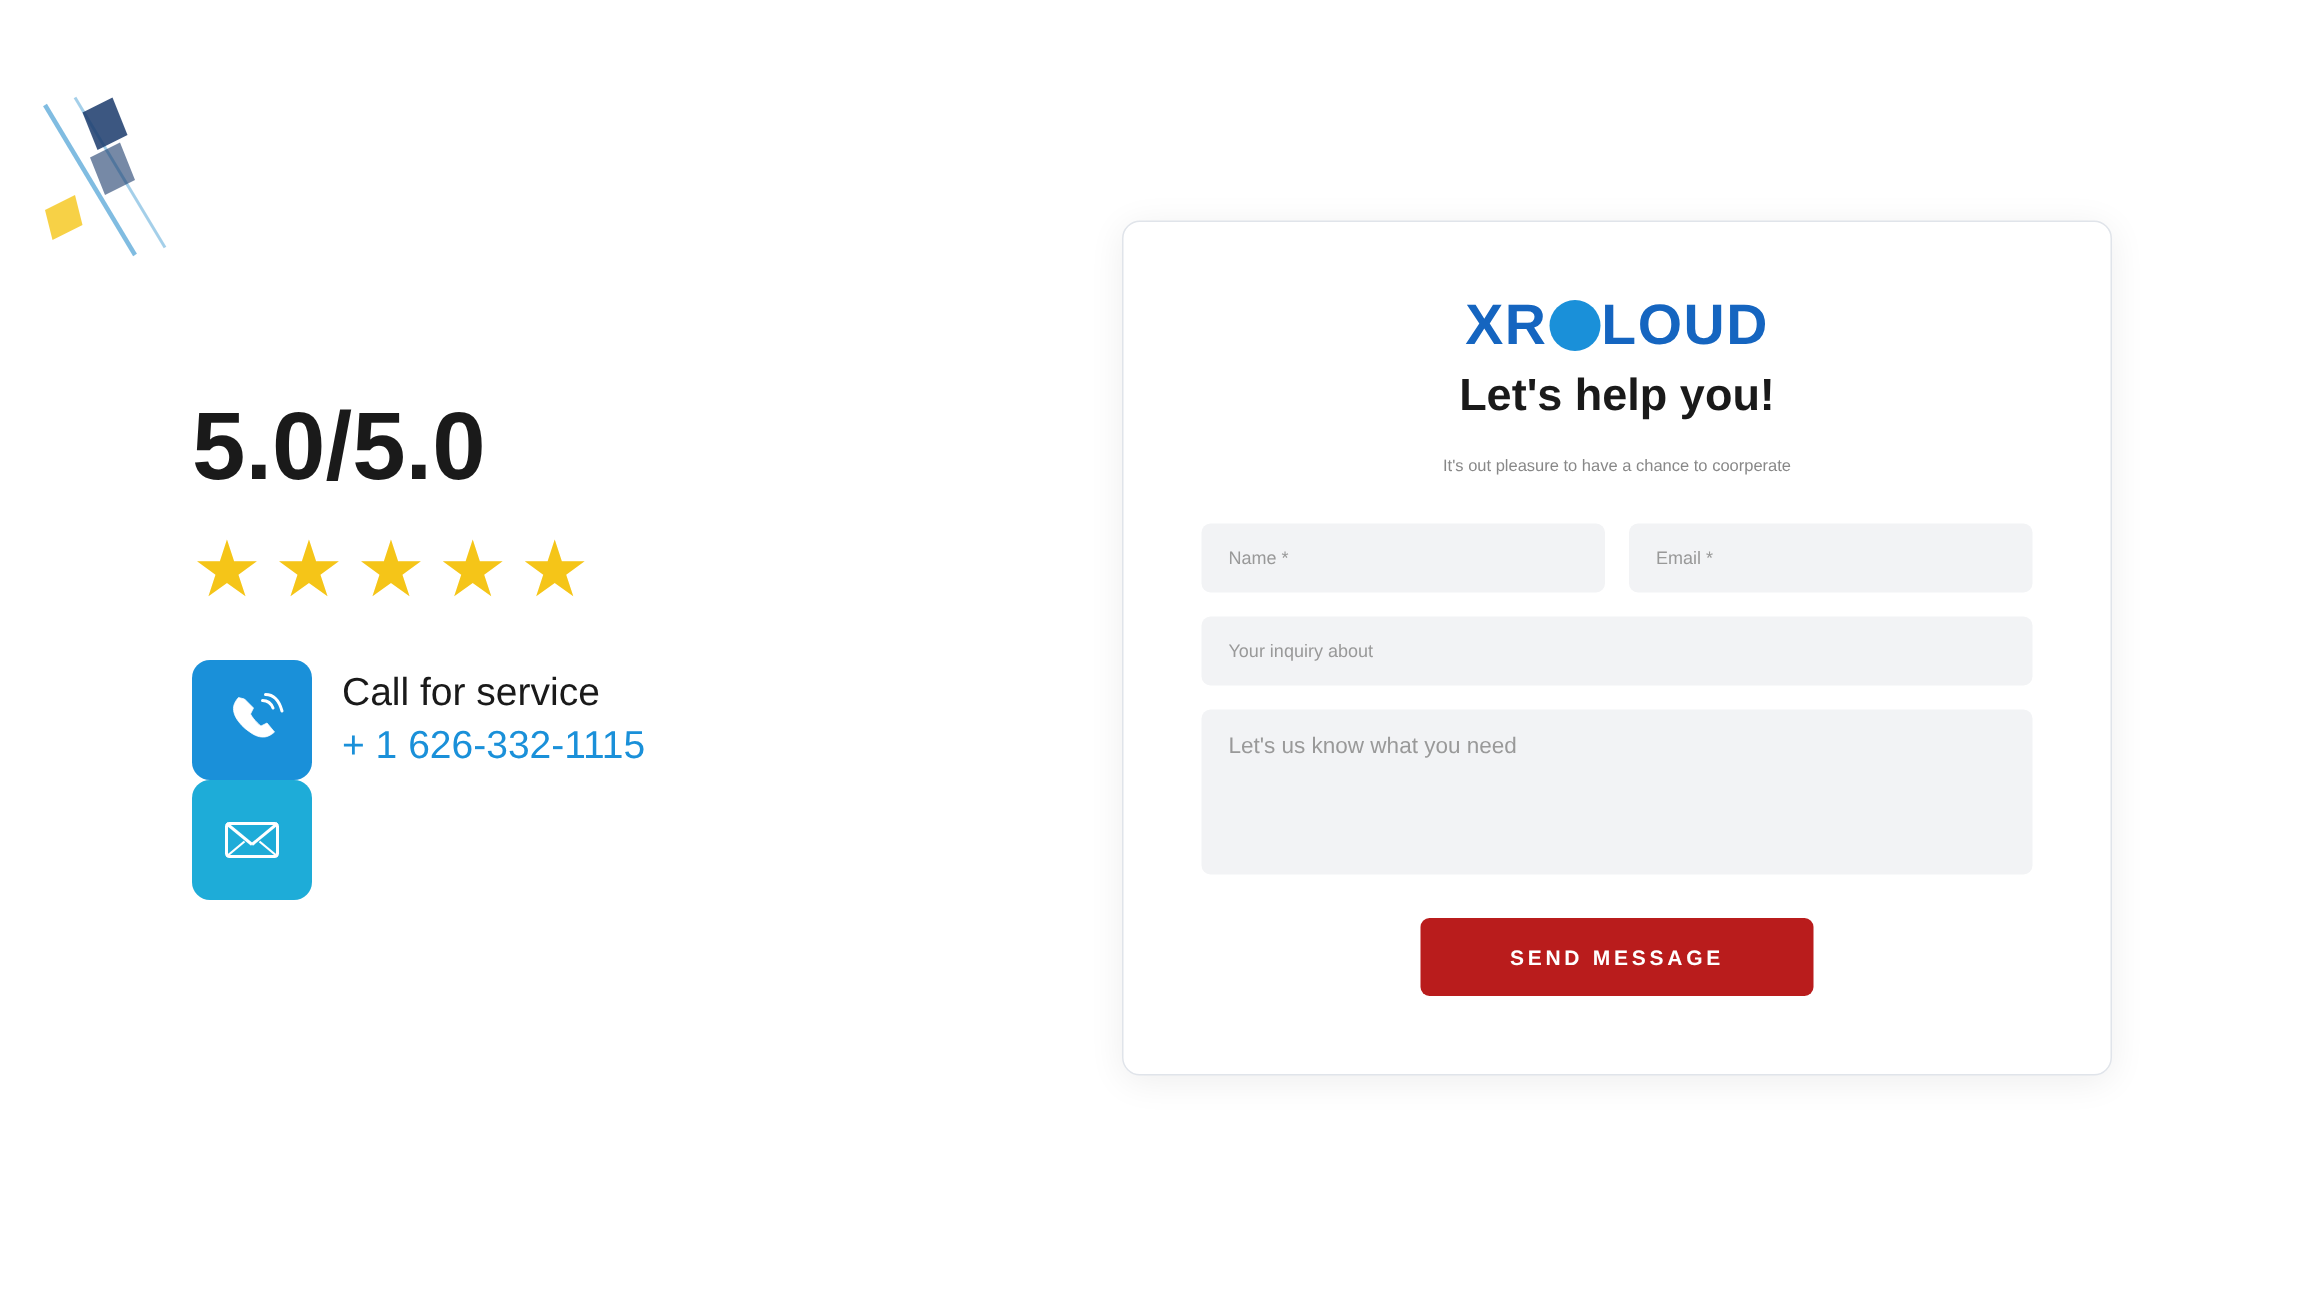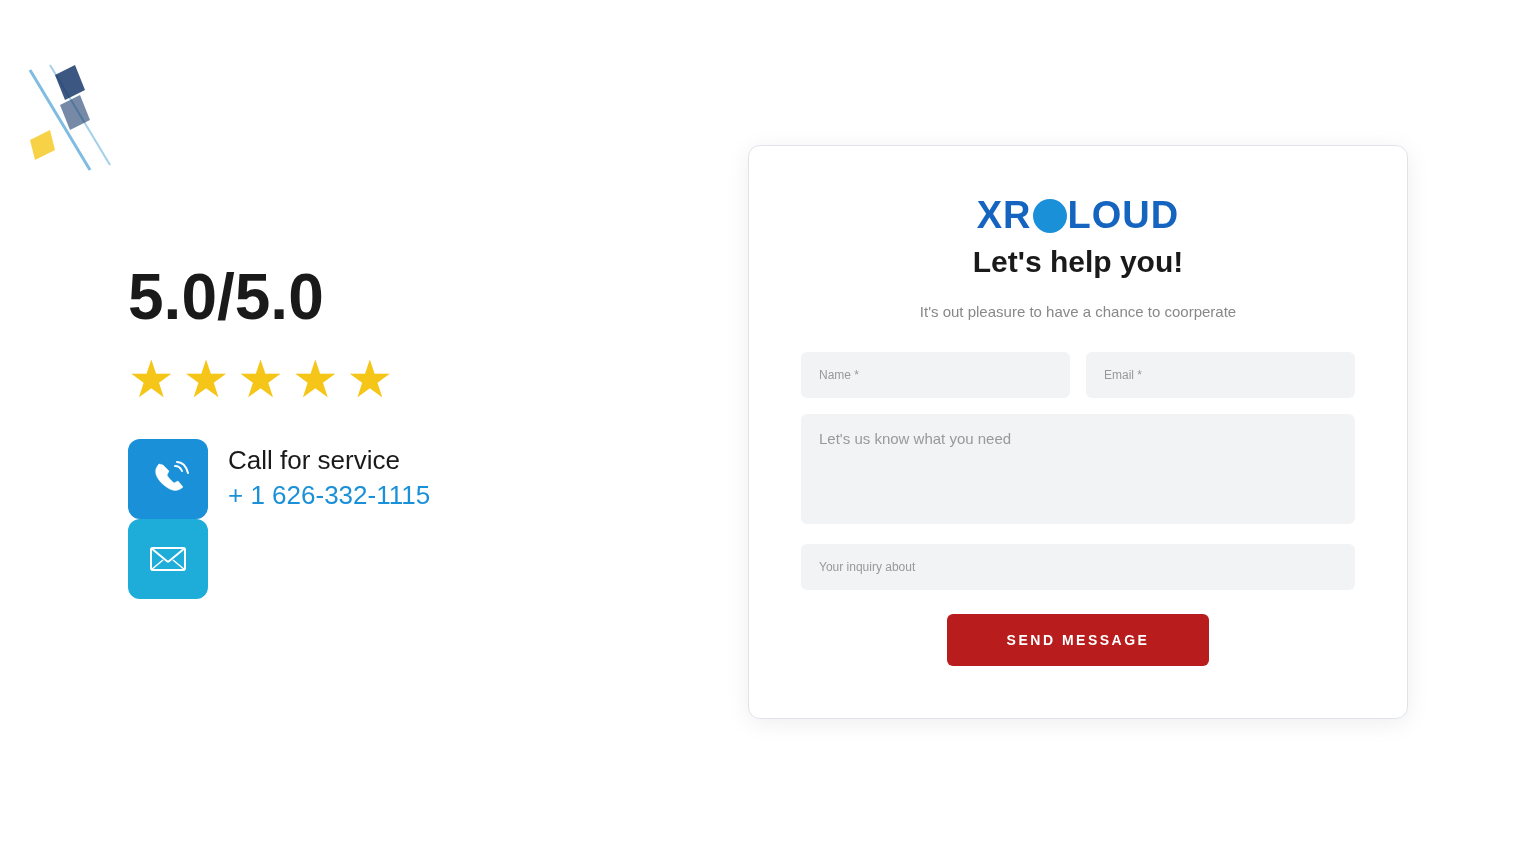--- a/index.html
+++ b/index.html
@@ -162,21 +162,21 @@
     }
 
     .form-title {
       font-size: 30px;
       font-weight: 700;
       color: #1a1a1a;
       margin-bottom: 24px;
     }
 
     .form-subtitle {
-      font-size: 15px;
+      font-size: 11px;
       color: #888;
     }
 
     .form-row {
       display: flex;
       gap: 16px;
       margin-bottom: 16px;
     }
 
     .form-field {
@@ -325,25 +325,25 @@
       <div class="form-row">
         <div class="form-field">
           <input type="text" class="form-input" placeholder="Name *" style="">
         </div>
         <div class="form-field">
           <input type="email" class="form-input" placeholder="Email *" style="">
         </div>
       </div>
 
       <div class="form-full-row">
+        <input type="text" class="form-input" placeholder="Your inquiry about" style="">
+      </div>
+
+      <div class="form-full-row">
         <textarea class="form-textarea" placeholder="Let's us know what you need" style=""></textarea>
-      </div>
-
-      <div class="form-full-row">
-        <input type="text" class="form-input" placeholder="Your inquiry about" style="">
       </div>
 
       <div style="text-align:center;">
         <button class="send-button">SEND MESSAGE</button>
       </div>
     </div>
 
   </div>
 </div>
 

